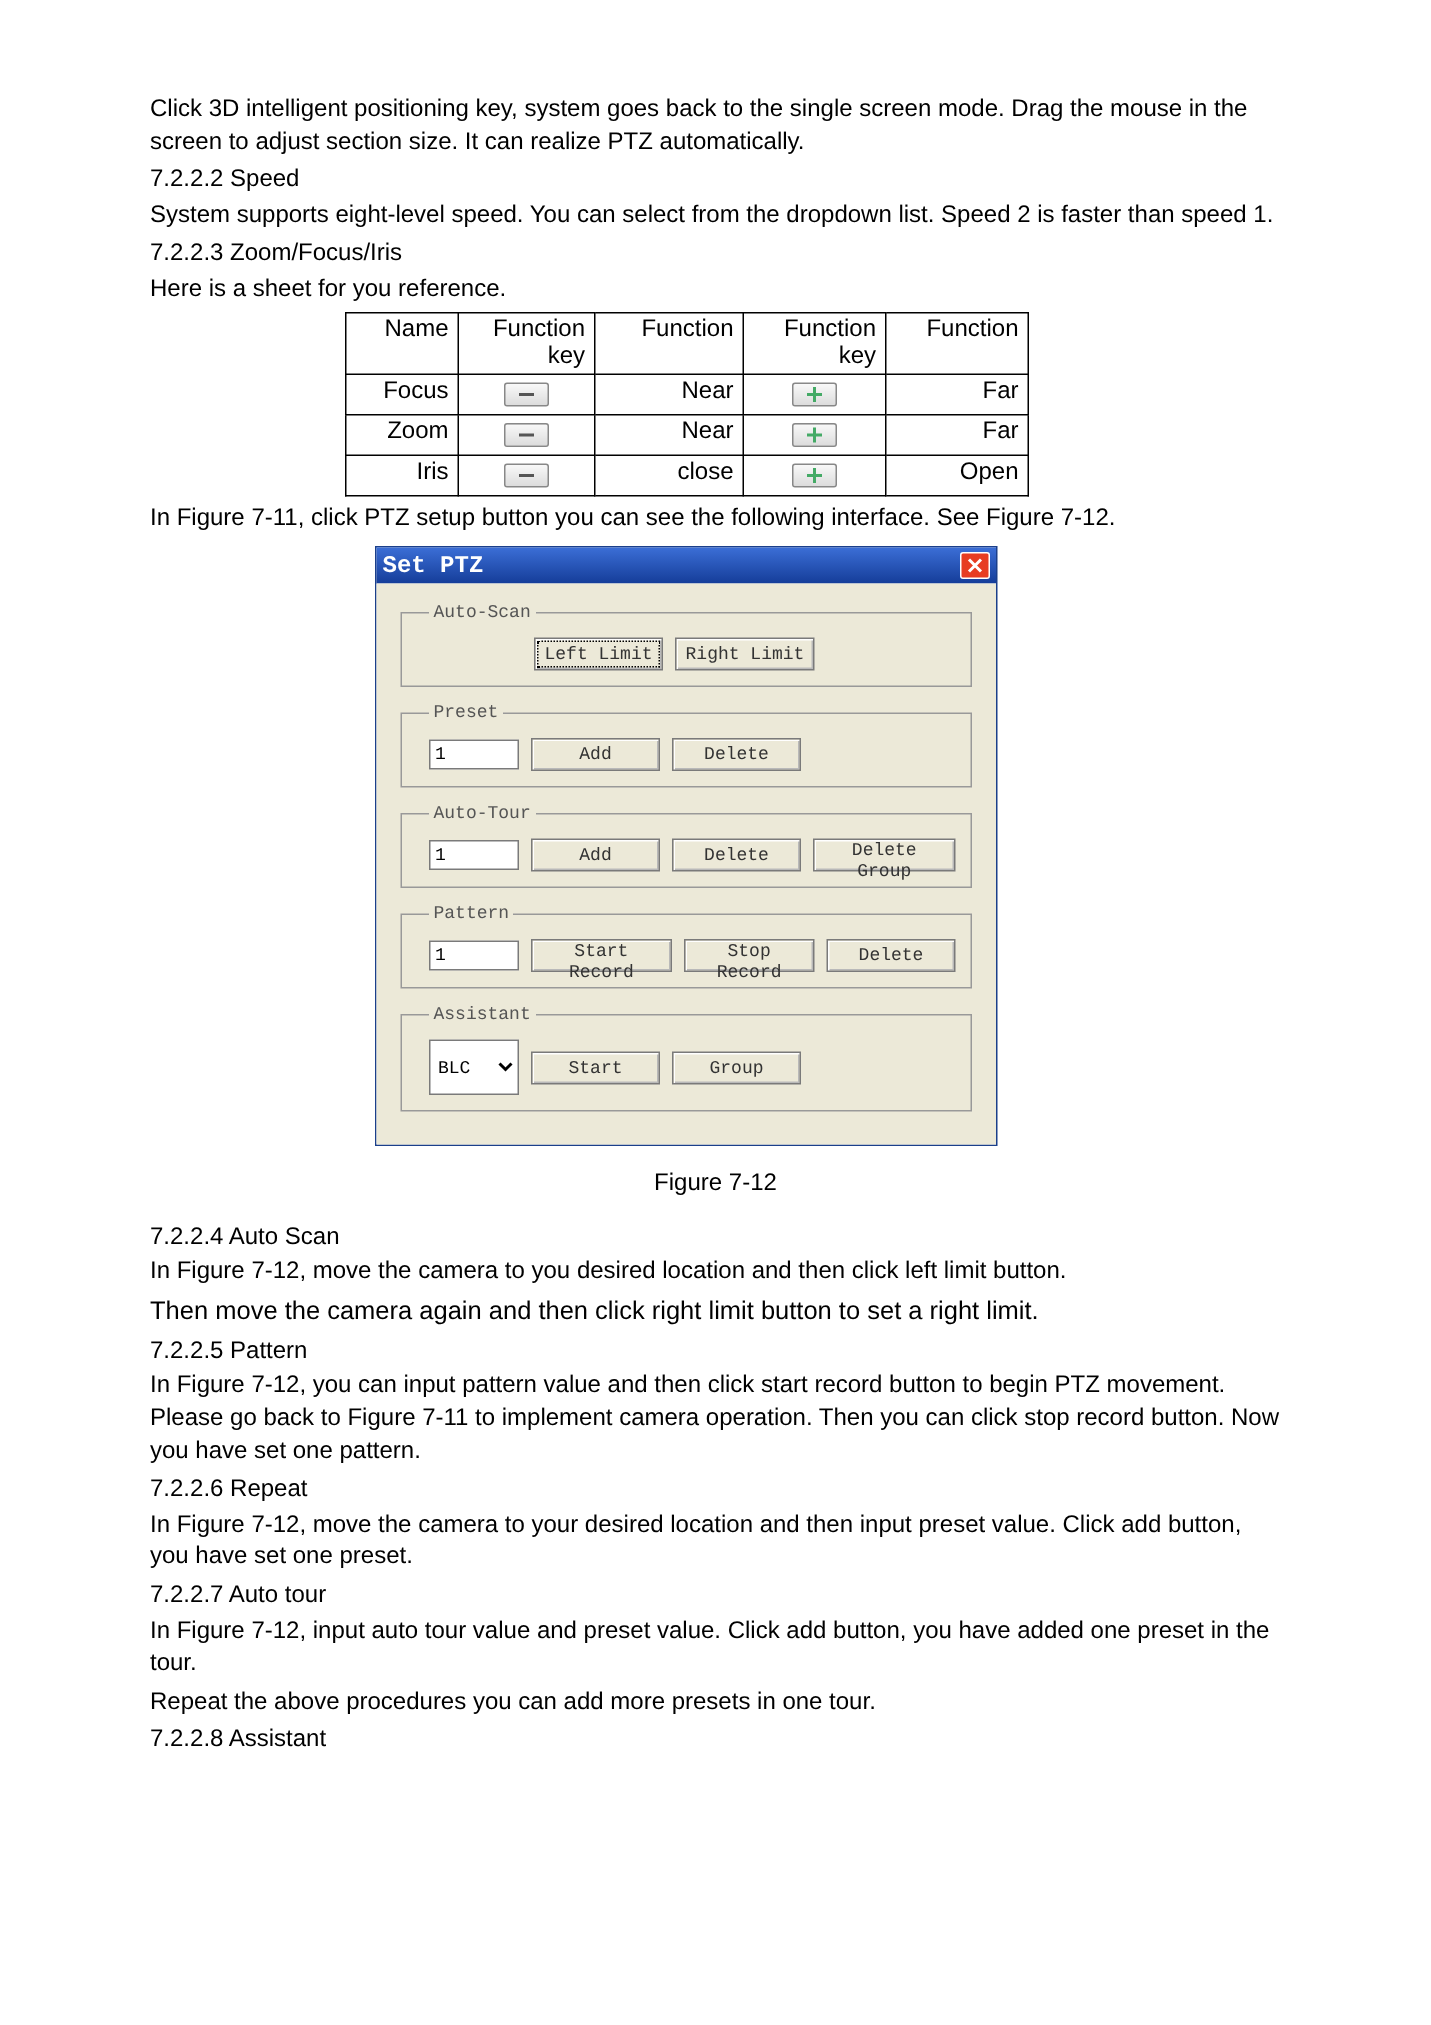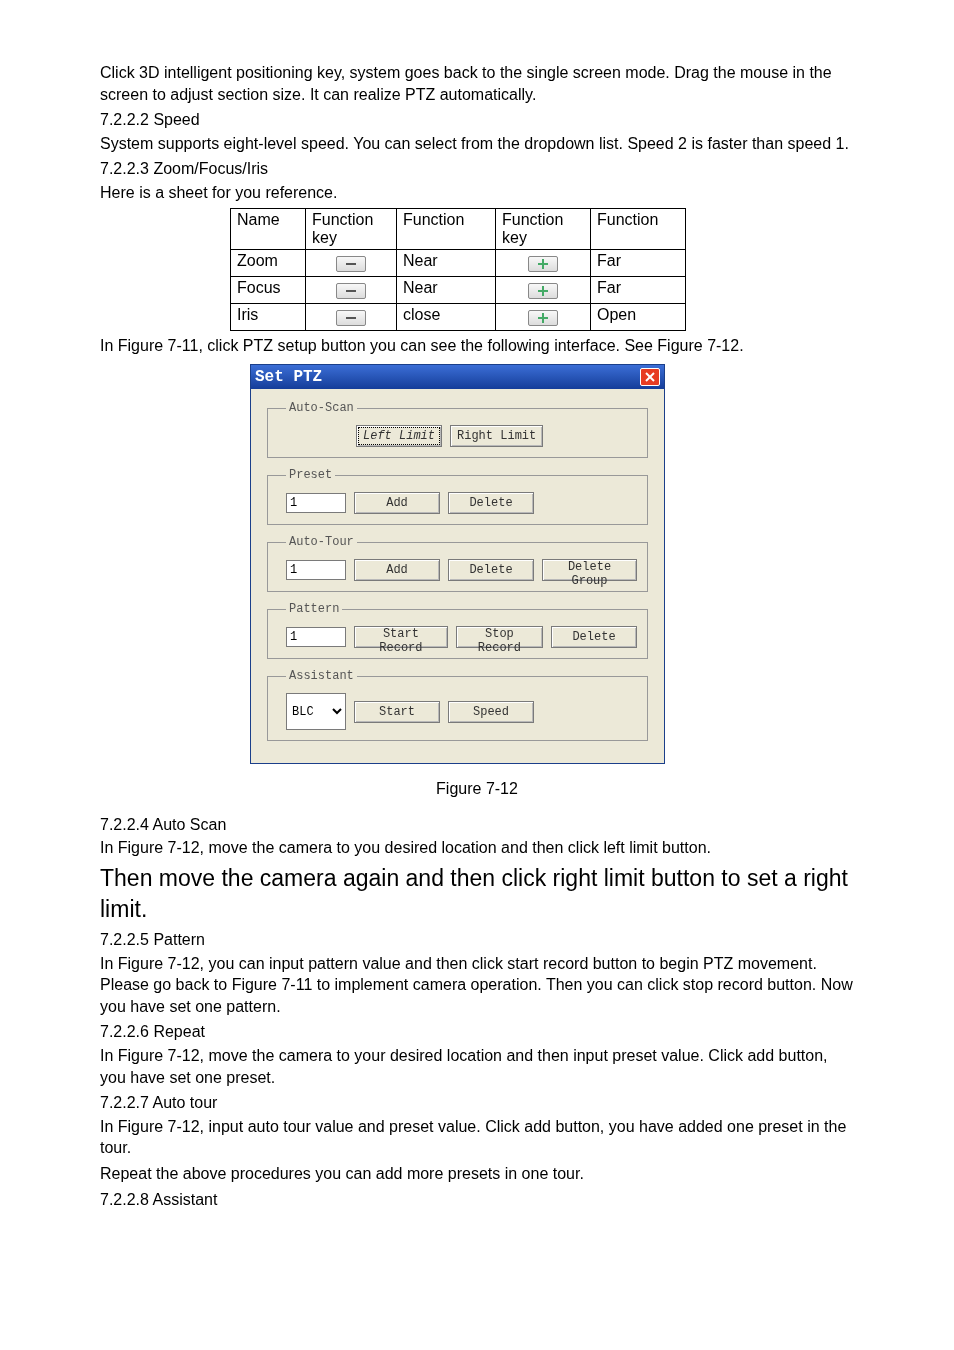--- a/index.html
+++ b/index.html
@@ -26,20 +26,21 @@
   table.ref {
     border-collapse: collapse;
     margin: 1px 0 4px 130px;
   }
   table.ref td {
     border: 1px solid #000;
     padding: 2px 6px;
     vertical-align: top;
     font-size: 16px;
     height: 22px;
+    text-align: right;
   }
   table.ref td.icon-cell {
     text-align: center;
     vertical-align: middle;
   }
   .tiny-btn {
     display: inline-block;
     width: 28px;
     height: 14px;
     background: linear-gradient(#f8f8f8,#dcdcdc);
@@ -136,21 +137,20 @@
     box-shadow: inset 1px 1px 0 #fff, inset -1px -1px 0 #b9b9b9;
     font-family: SimSun, "Courier New", monospace;
     font-size: 12px;
     color: #333;
     padding: 0 6px;
     text-align: center;
   }
   .winbtn.focused {
     outline: 1px dotted #000;
     outline-offset: -3px;
-    font-style: italic;
   }
   .wininput {
     width: 60px;
     height: 20px;
     border: 1px solid #7a7a7a;
     background: #fff;
     font-family: SimSun, "Courier New", monospace;
     font-size: 12px;
     padding: 0 3px;
     box-sizing: border-box;
@@ -187,28 +187,28 @@
 <table class="ref">
   <tbody>
       <tr>
     <td style="width:62px">Name</td>
     <td style="width:78px">Function key</td>
     <td style="width:86px">Function</td>
     <td style="width:82px">Function key</td>
     <td style="width:82px">Function</td>
   </tr>
   <tr>
-    <td>Zoom</td>
+    <td>Focus</td>
     <td class="icon-cell"><span class="tiny-btn minus"></span></td>
     <td>Near</td>
     <td class="icon-cell"><span class="tiny-btn plus"></span></td>
     <td>Far</td>
   </tr>
   <tr>
-    <td>Focus</td>
+    <td>Zoom</td>
     <td class="icon-cell"><span class="tiny-btn minus"></span></td>
     <td>Near</td>
     <td class="icon-cell"><span class="tiny-btn plus"></span></td>
     <td>Far</td>
   </tr>
   <tr>
     <td>Iris</td>
     <td class="icon-cell"><span class="tiny-btn minus"></span></td>
     <td>close</td>
     <td class="icon-cell"><span class="tiny-btn plus"></span></td>
@@ -267,31 +267,31 @@
       </div>
     </fieldset>
 
     <fieldset>
       <legend>Assistant</legend>
       <div class="row">
         <select class="winselect">
           <option>BLC</option>
         </select>
         <button class="winbtn">Start</button>
-        <button class="winbtn">Speed</button>
+        <button class="winbtn">Group</button>
       </div>
     </fieldset>
   </div>
 </div>
 
 <p class="fig-label">Figure 7-12</p>
 
 <p class="hsec heading">7.2.2.4  Auto Scan</p>
 <p>In Figure 7-12, move the camera to you desired location and then click left limit button.</p>
-<p style="font-size:23px">Then move the camera again and then click right limit button to set a right limit.</p>
+<p style="font-size:17px">Then move the camera again and then click right limit button to set a right limit.</p>
 
 <p class="hsec heading">7.2.2.5  Pattern</p>
 <p>In Figure 7-12, you can input pattern value and then click start record button to begin PTZ movement. Please go back to Figure 7-11 to implement camera operation. Then you can click stop record button. Now you have set one pattern.</p>
 
 <p class="hsec heading">7.2.2.6  Repeat</p>
 <p>In Figure 7-12, move the camera to your desired location and then input preset value. Click add button, you have set one preset.</p>
 
 <p class="hsec heading">7.2.2.7  Auto tour</p>
 <p>In Figure 7-12, input auto tour value and preset value. Click add button, you have added one preset in the tour.</p>
 <p>Repeat the above procedures you can add more presets in one tour.</p>

